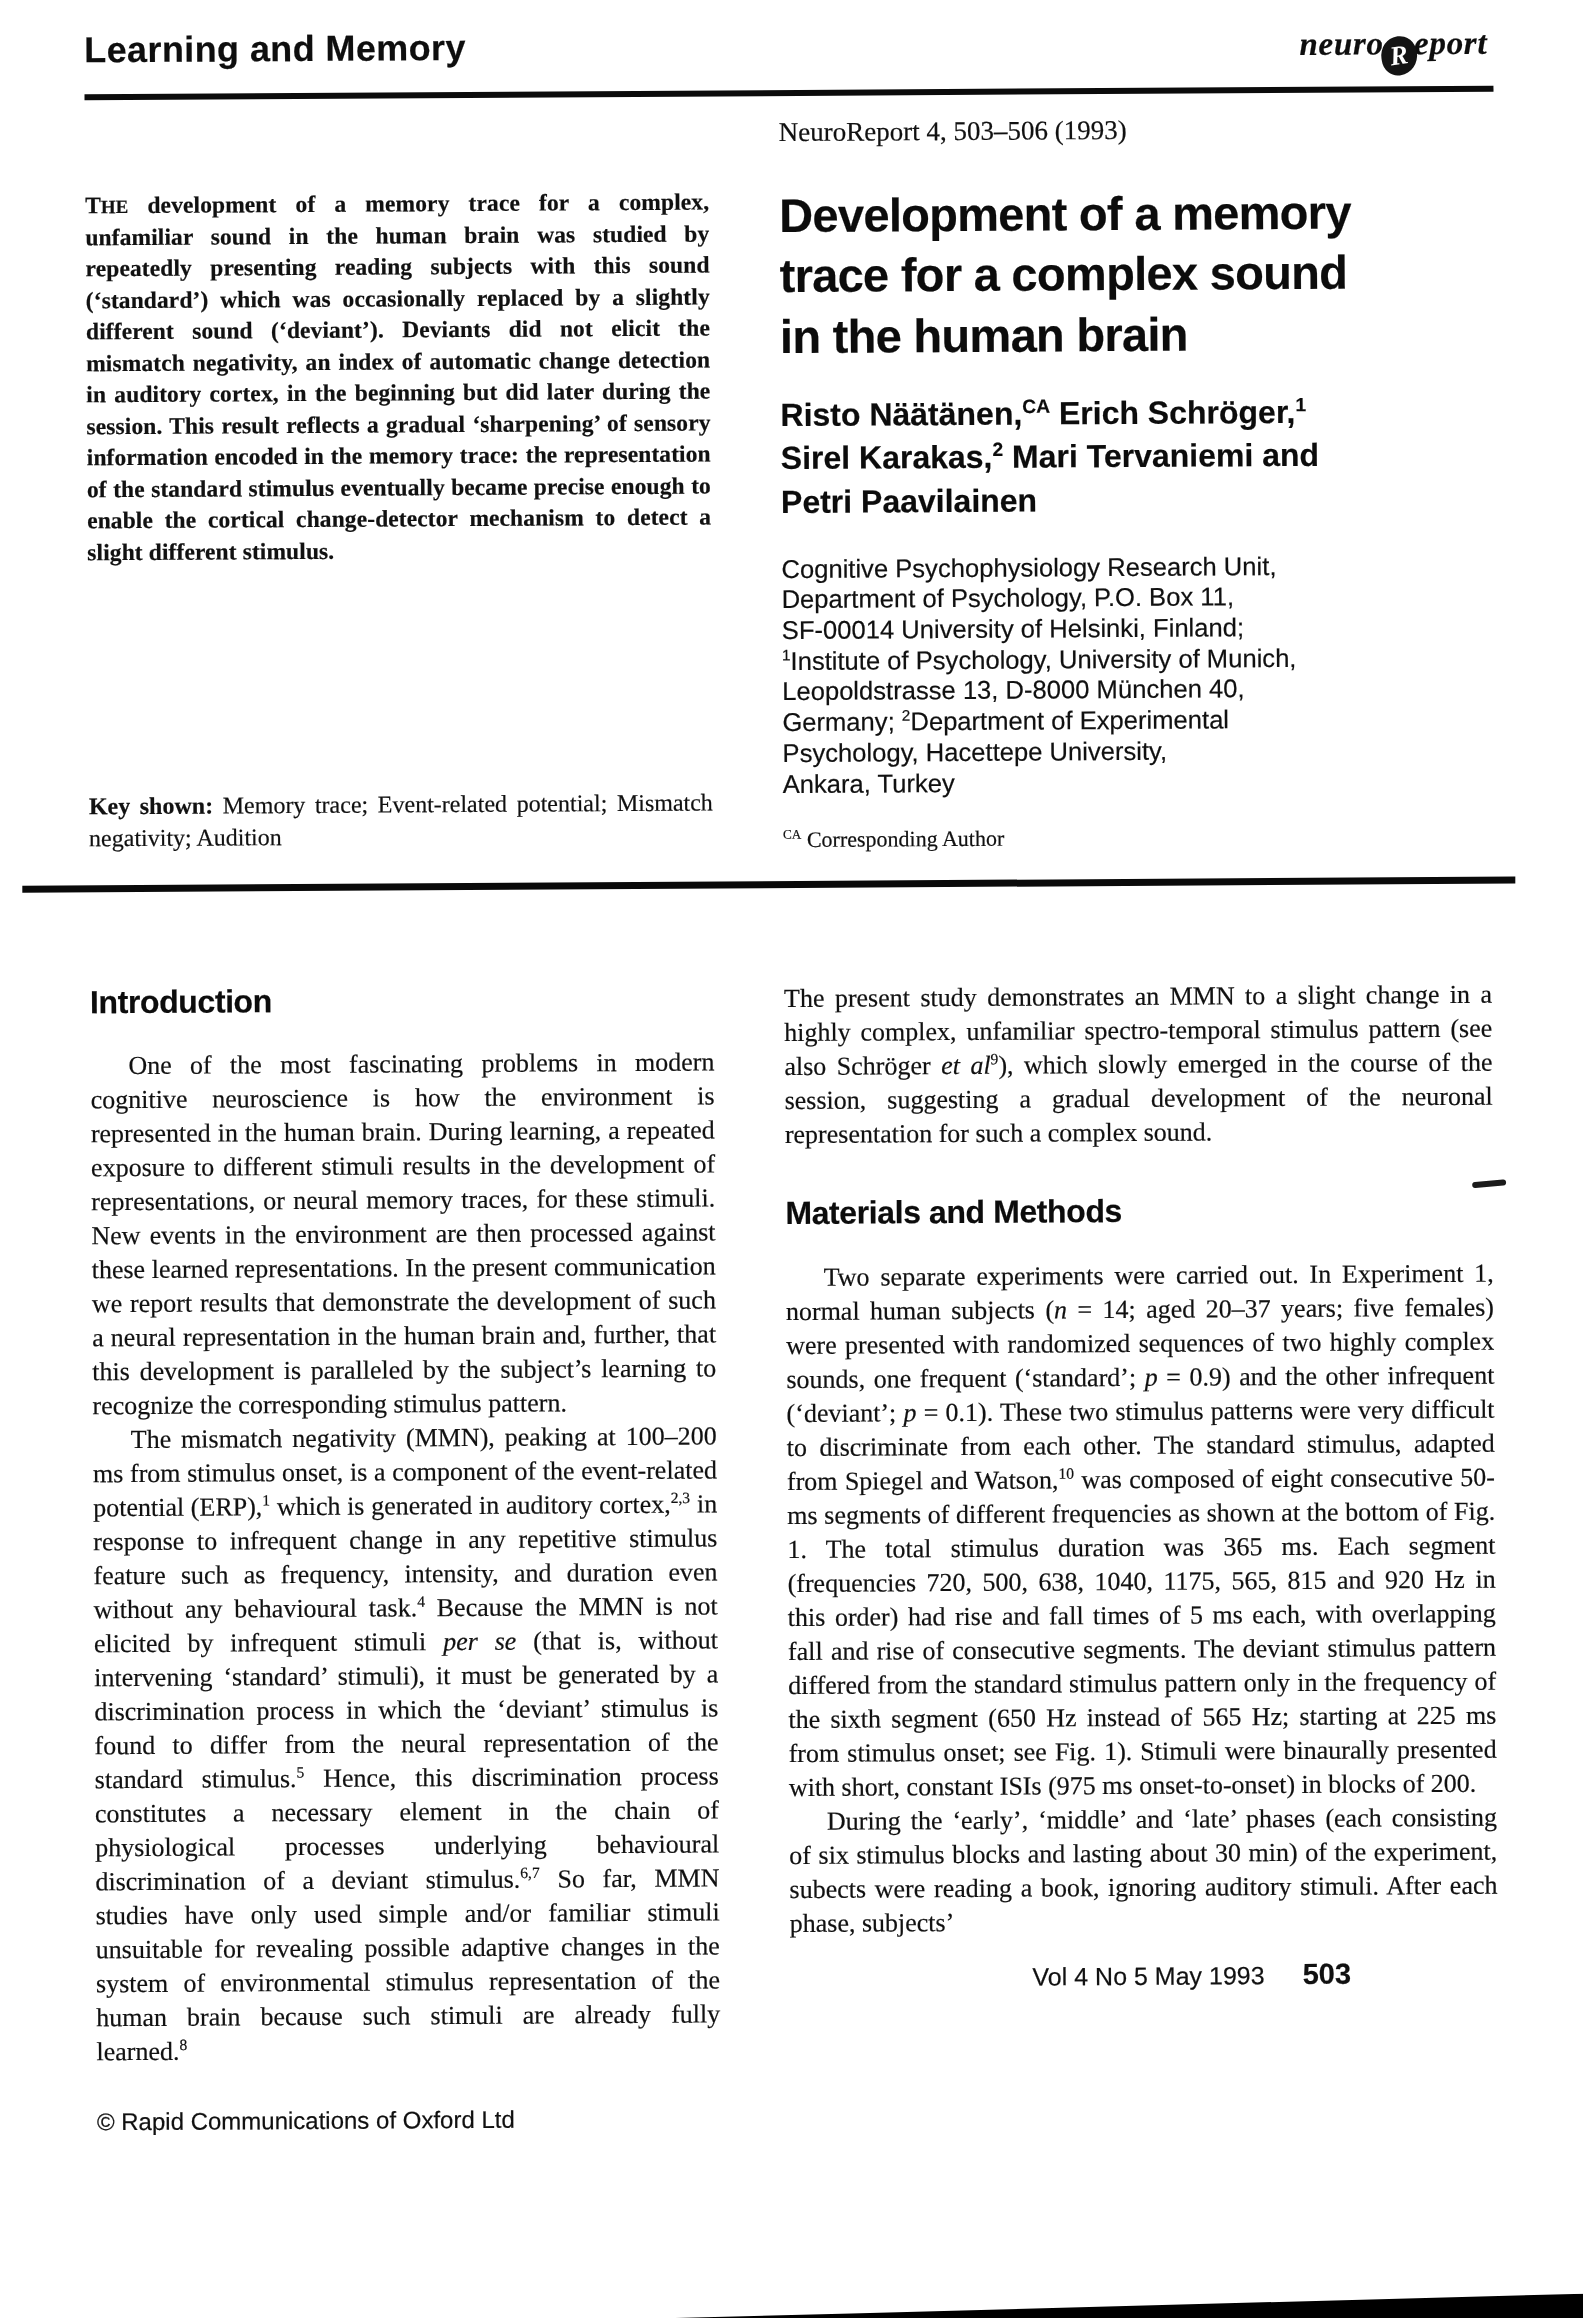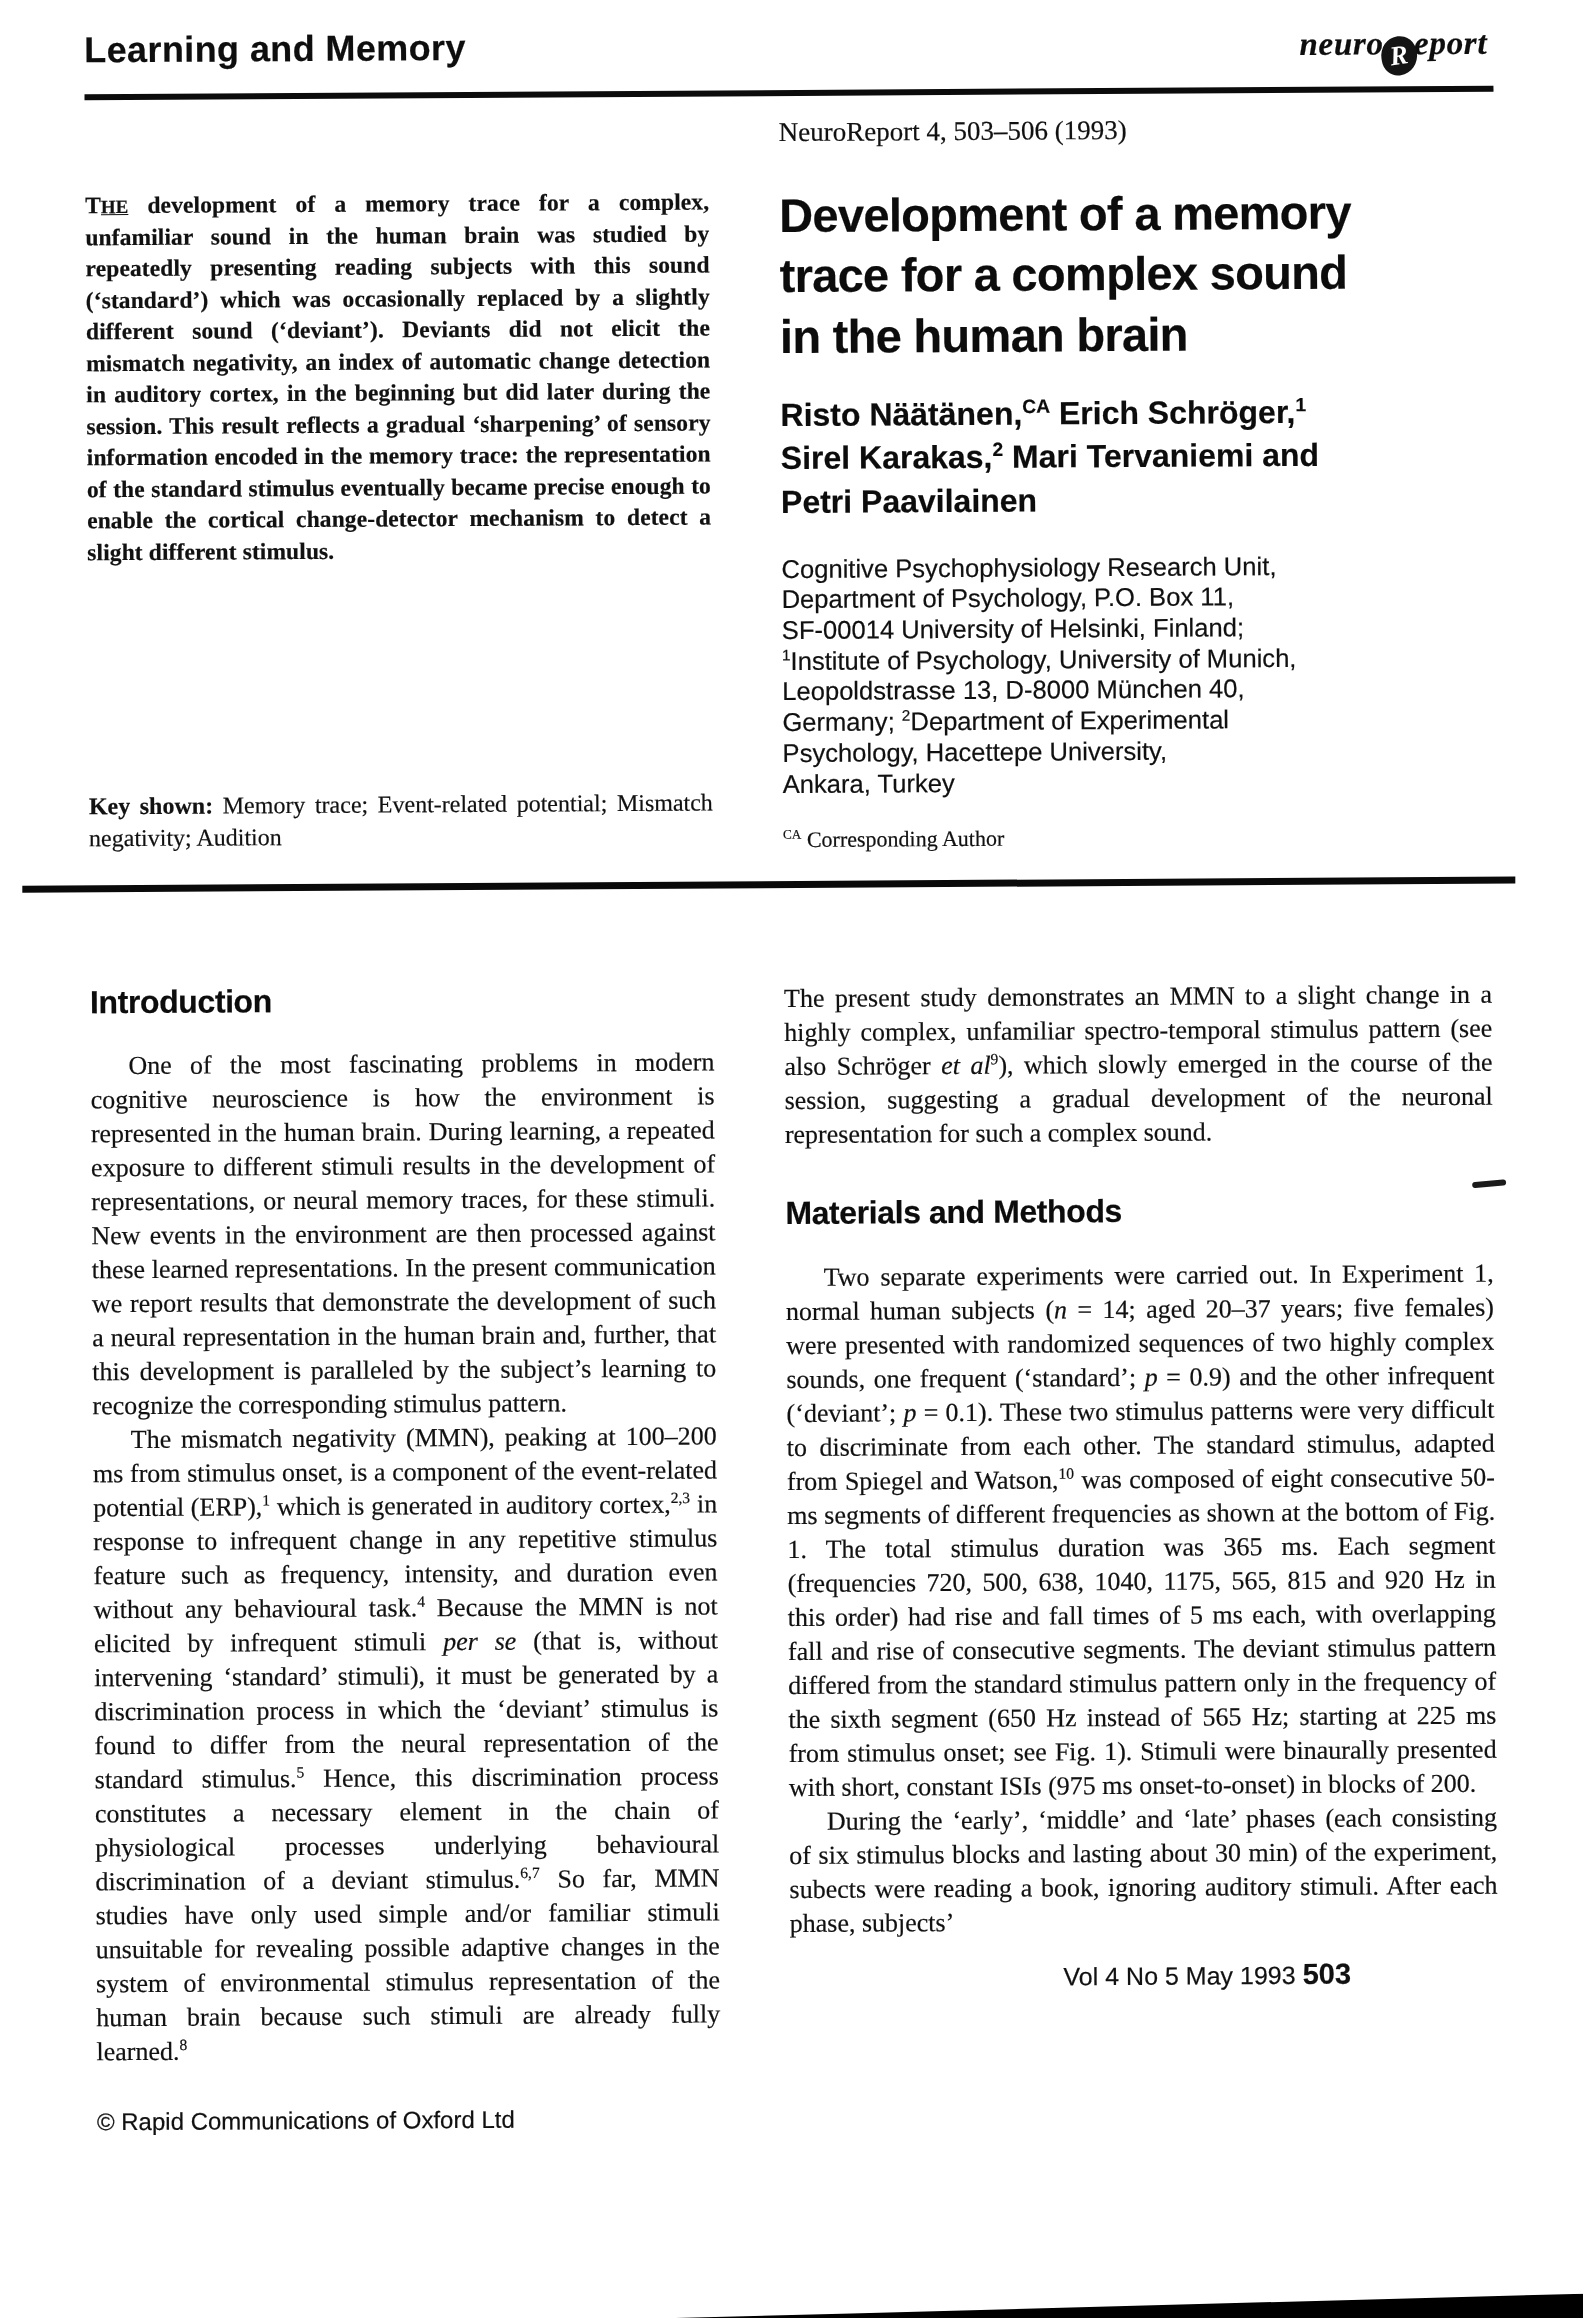--- a/index.html
+++ b/index.html
@@ -31,21 +31,21 @@
     -webkit-text-stroke:0;
   }
   .header-rule{margin-top:11.2px;height:6.3px;background:#0b0b0b;width:calc(100% + 5.6px);}
   .citation{margin:19.6px 0 0 694px;font-size:27px;line-height:1.2;}
   
   .top-grid{display:grid;grid-template-columns:624px 708px;column-gap:70px;margin-top:38px;}
   .abstract-cell{display:flex;flex-direction:column;justify-content:space-between;}
   .abstract-text{
     font-weight:700;font-size:23.5px;line-height:1.34;text-align:justify;letter-spacing:0.1px;
   }
-  .sc{font-size:80%;text-decoration:underline;}
+  .sc{font-size:80%;}
   .keywords{font-size:24px;line-height:1.32;text-align:justify;padding-bottom:2.8px;}
   .paper-title{
     font-family:"Liberation Sans",sans-serif;font-weight:700;font-size:47px;
     line-height:1.28;letter-spacing:-0.7px;color:#0c0c0c;
   }
   .authors{
     margin-top:27px;font-family:"Liberation Sans",sans-serif;font-weight:700;
     font-size:32px;line-height:1.36;color:#0c0c0c;
   }
   .affiliations{
@@ -65,21 +65,21 @@
   p.indent{text-indent:38px;}
   sup{font-size:60%;line-height:0;vertical-align:super;letter-spacing:0;}
   
   .copyright{
     margin-top:39px;font-family:"Liberation Sans",sans-serif;font-size:24px;color:#101010;
   }
   .vol-row{
     margin-top:19.6px;font-family:"Liberation Sans",sans-serif;font-size:25px;
     text-align:right;padding-right:147px;white-space:nowrap;
   }
-  .page-num{font-weight:700;font-size:29px;margin-left:7px;}
+  .page-num{font-weight:700;font-size:29px;margin-left:38px;}
   
   .pen-dash{
     position:absolute;left:1472px;top:1185px;width:34px;height:6.3px;background:#1b1b1b;
     border-radius:3.5px;transform:rotate(-5deg);
   }
   .bottom-bar{
     position:absolute;left:459px;right:-8.4px;bottom:-5.6px;height:27px;background:#000;
     clip-path:polygon(0 88%,34% 60%,100% 2%,100% 100%,0 100%);
   }
 </style>

